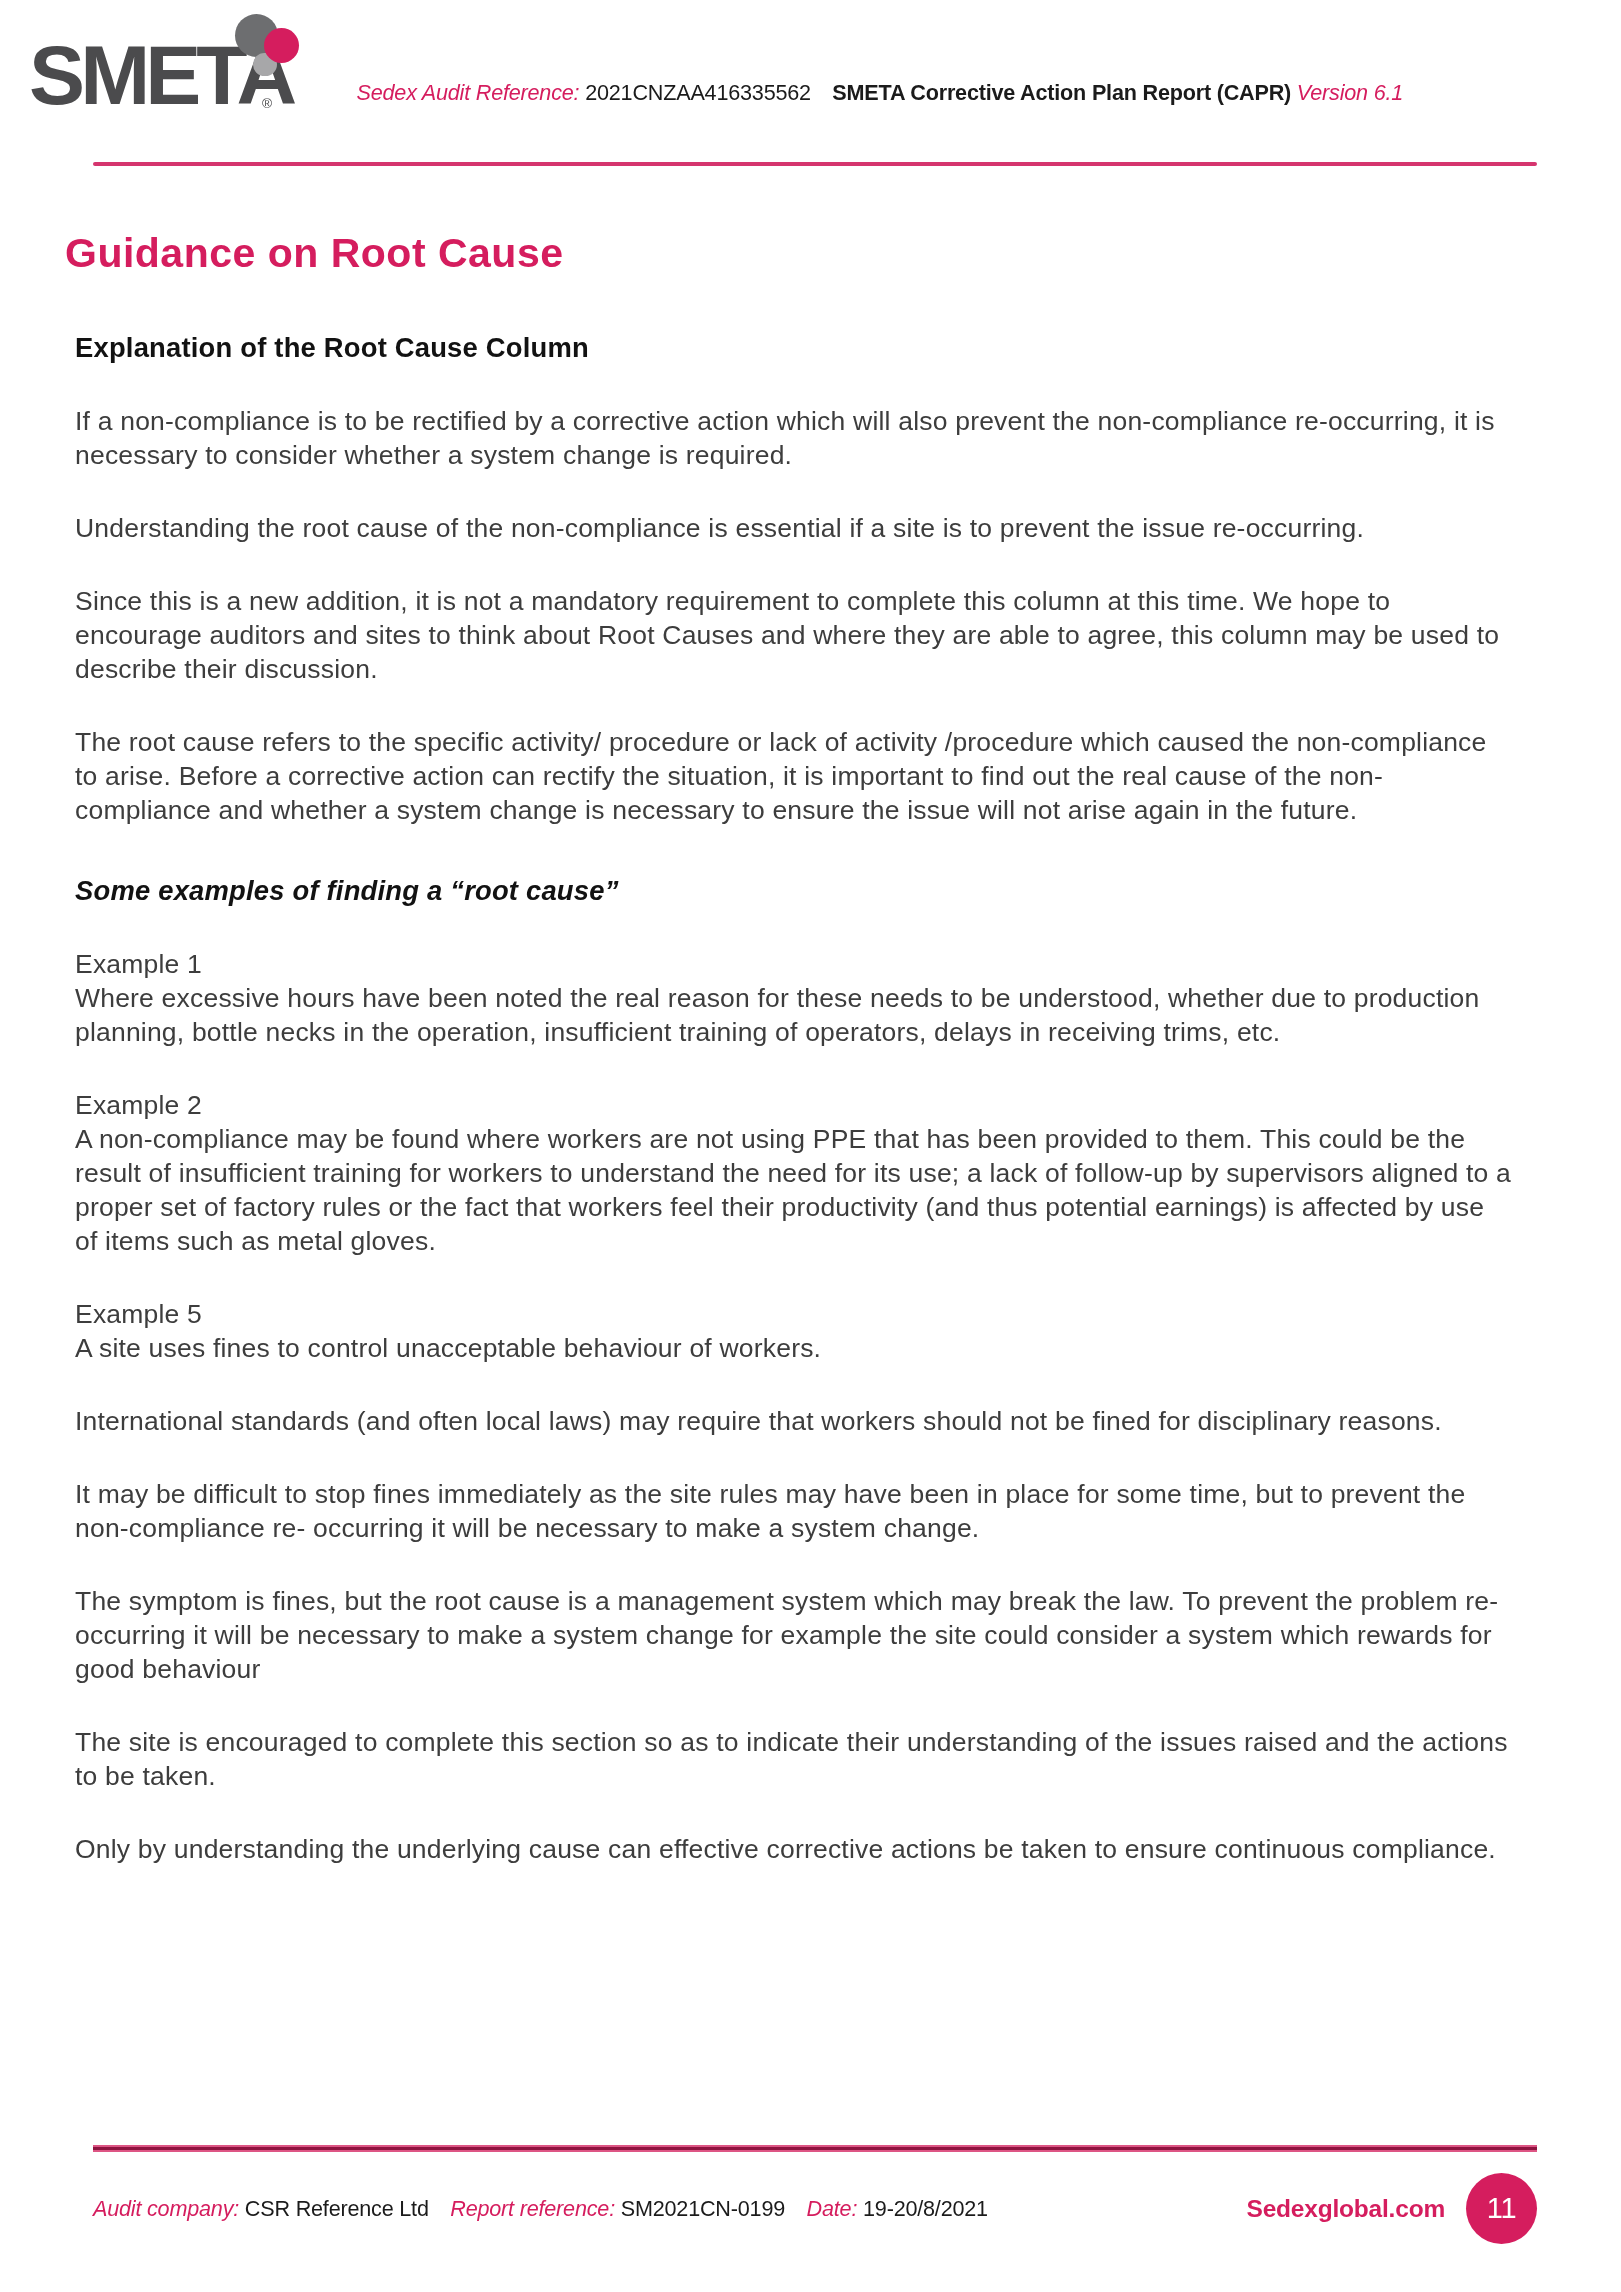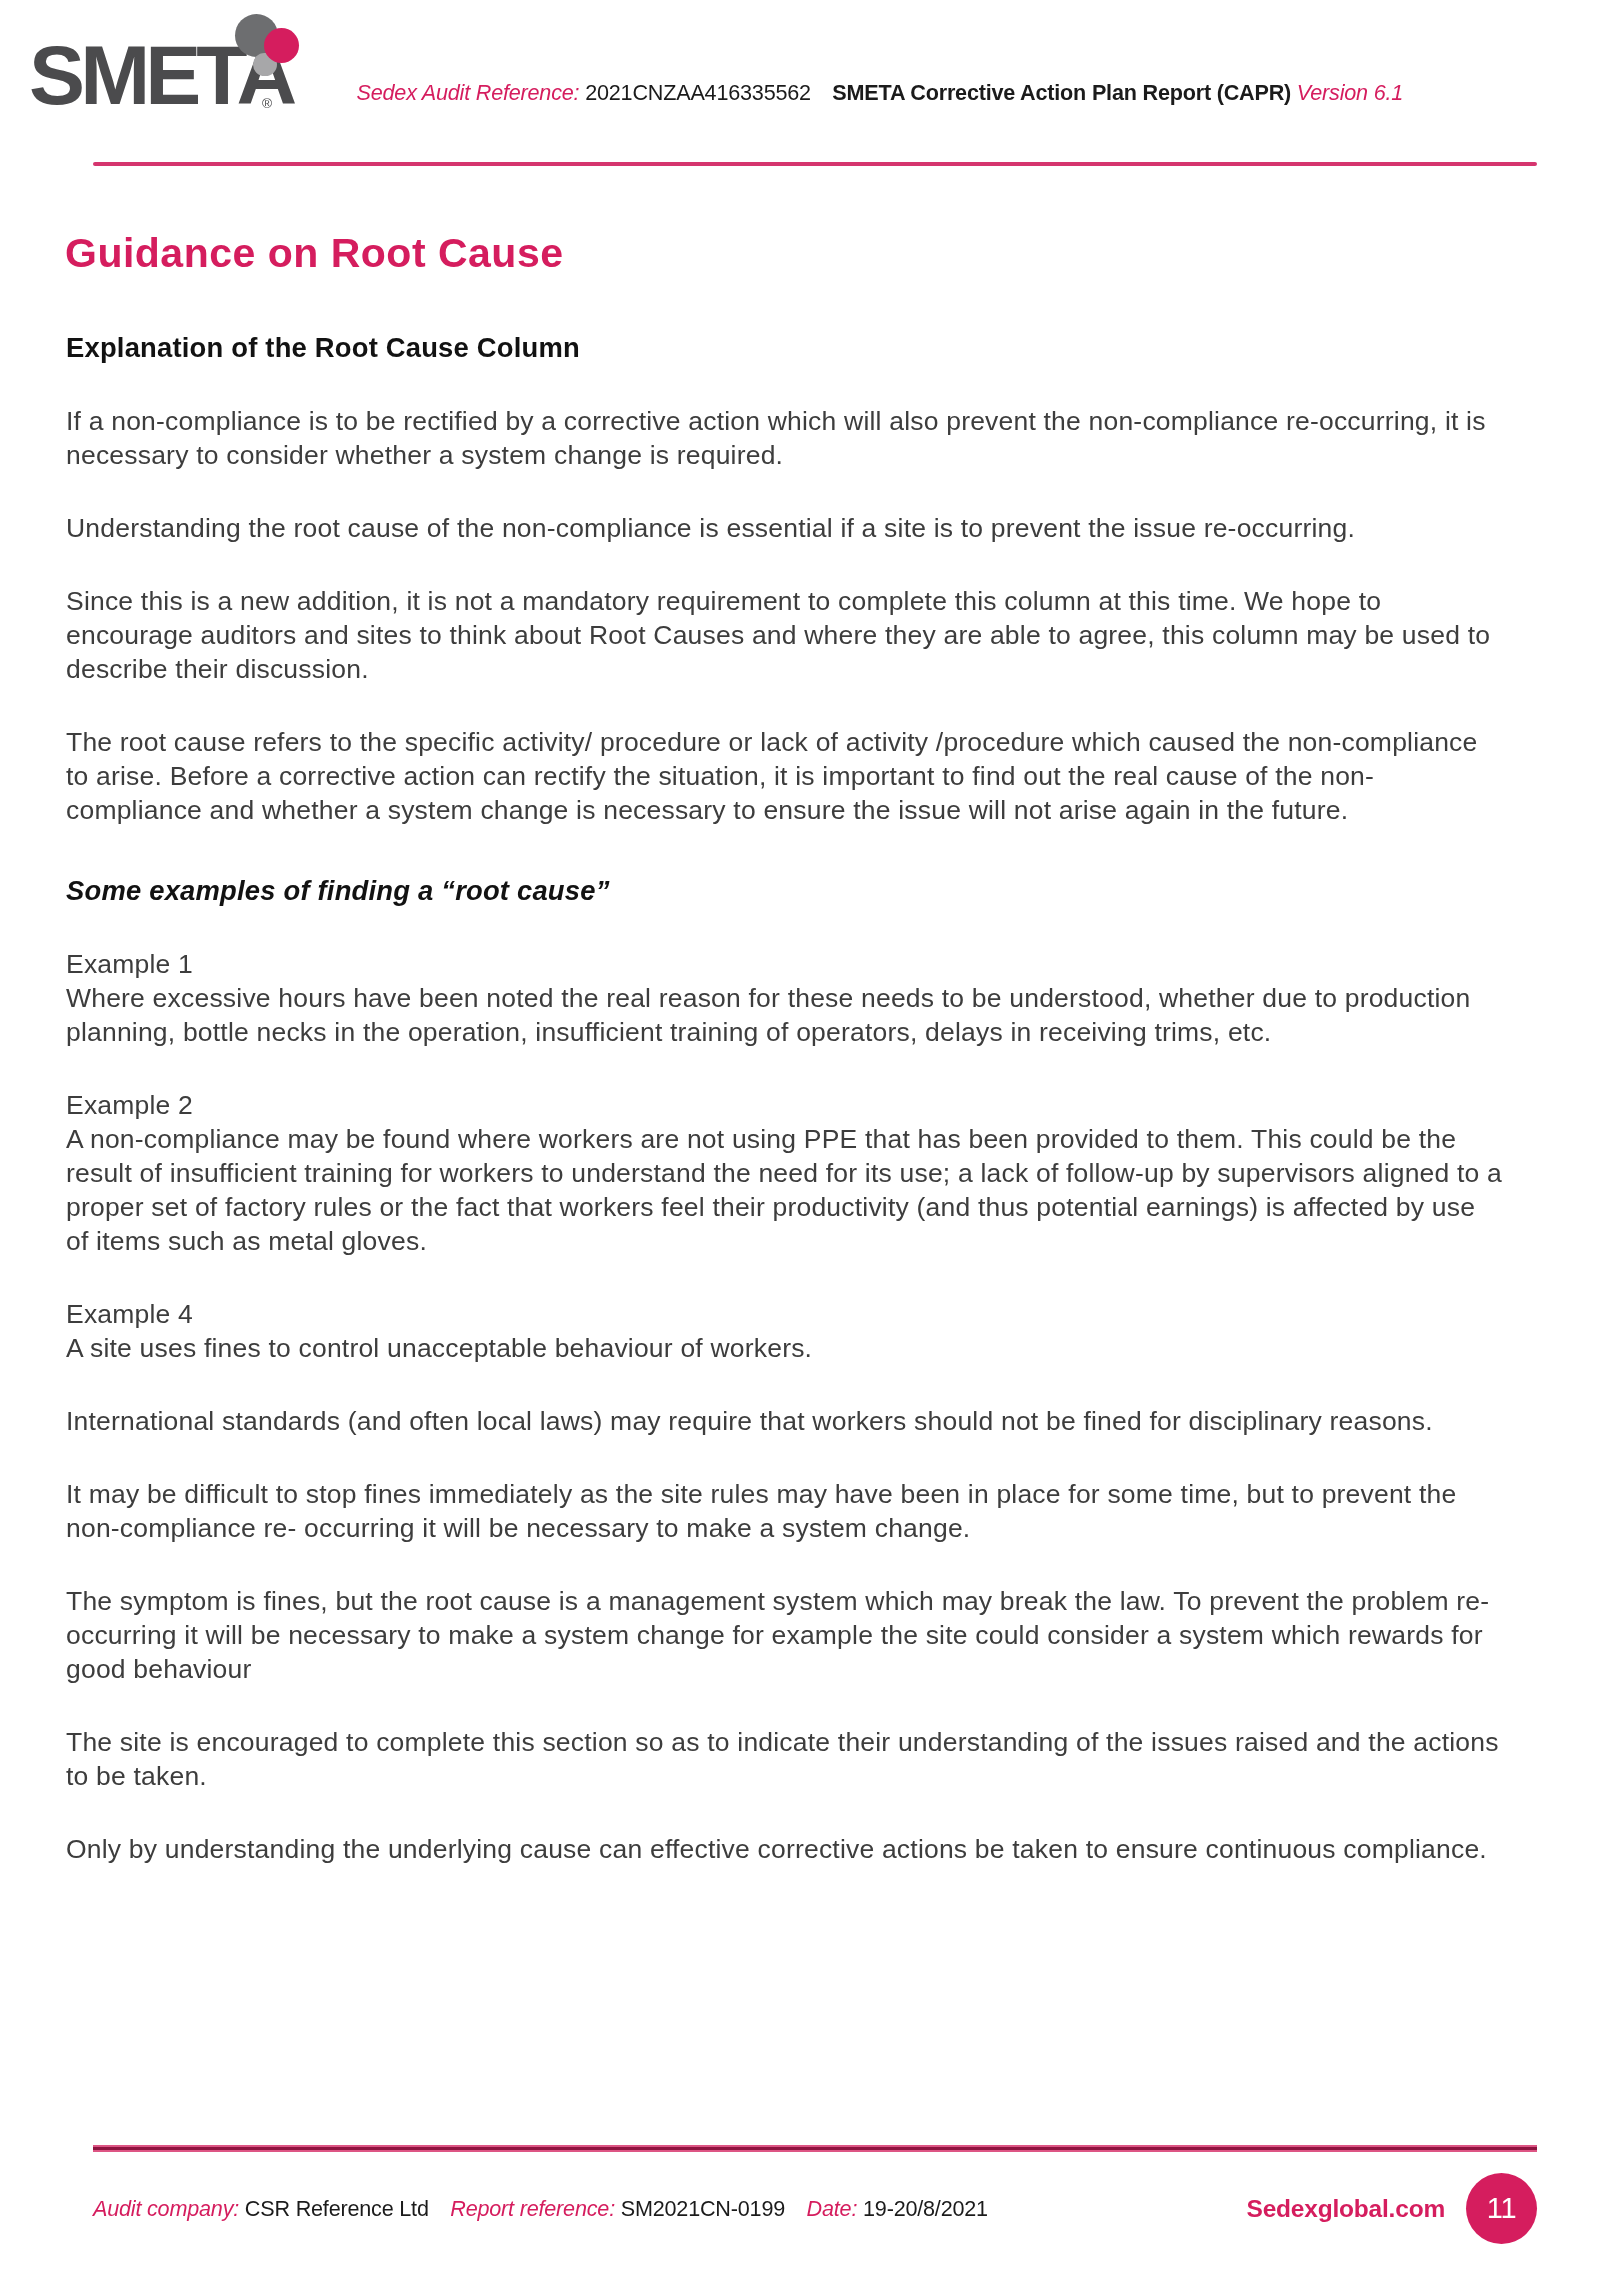--- a/index.html
+++ b/index.html
@@ -70,21 +70,21 @@
     top: 230px; left: 65px;
     font-size: 41px;
     font-weight: bold;
     letter-spacing: 0.5px;
     color: #d51d5e;
   }
 
   
   .content {
     position: absolute;
-    top: 331px; left: 66px;
+    top: 331px; left: 75px;
     width: 1439px;
     font-size: 26.5px;
     line-height: 34px;
     letter-spacing: 0.2px;
     color: #3d3d3d;
   }
   .content h2 {
     font-size: 27.4px;
     font-weight: bold;
     color: #121212;
@@ -173,21 +173,21 @@
 
   <div class="content" id="content">
       <h2>Explanation of the Root Cause Column</h2>
       <p>If a non-compliance is to be rectified by a corrective action which will also prevent the non-compliance re-occurring, it is necessary to consider whether a system change is required.</p>
       <p>Understanding the root cause of the non-compliance is essential if a site is to prevent the issue re-occurring.</p>
       <p>Since this is a new addition, it is not a mandatory requirement to complete this column at this time. We hope to encourage auditors and sites to think about Root Causes and where they are able to agree, this column may be used to describe their discussion.</p>
       <p>The root cause refers to the specific activity/ procedure or lack of activity /procedure which caused the non-compliance to arise. Before a corrective action can rectify the situation, it is important to find out the real cause of the non-compliance and whether a system change is necessary to ensure the issue will not arise again in the future.</p>
       <h3>Some examples of finding a “root cause”</h3>
       <p><span>Example 1</span><br><span>Where excessive hours have been noted the real reason for these needs to be understood, whether due to production planning, bottle necks in the operation, insufficient training of operators, delays in receiving trims, etc.</span></p>
       <p><span>Example 2</span><br><span>A non-compliance may be found where workers are not using PPE that has been provided to them. This could be the result of insufficient training for workers to understand the need for its use; a lack of follow-up by supervisors aligned to a proper set of factory rules or the fact that workers feel their productivity (and thus potential earnings) is affected by use of items such as metal gloves.</span></p>
-      <p><span>Example 4</span><br><span>A site uses fines to control unacceptable behaviour of workers.</span></p>
+      <p><span>Example 5</span><br><span>A site uses fines to control unacceptable behaviour of workers.</span></p>
       <p>International standards (and often local laws) may require that workers should not be fined for disciplinary reasons.</p>
       <p>It may be difficult to stop fines immediately as the site rules may have been in place for some time, but to prevent the non-compliance re- occurring it will be necessary to make a system change.</p>
       <p>The symptom is fines, but the root cause is a management system which may break the law. To prevent the problem re-occurring it will be necessary to make a system change for example the site could consider a system which rewards for good behaviour</p>
       <p>The site is encouraged to complete this section so as to indicate their understanding of the issues raised and the actions to be taken.</p>
       <p>Only by understanding the underlying cause can effective corrective actions be taken to ensure continuous compliance.</p>
     </div>
 
   <div class="footer-rule"></div>
   <div class="footer-row">
     <span class="item">

